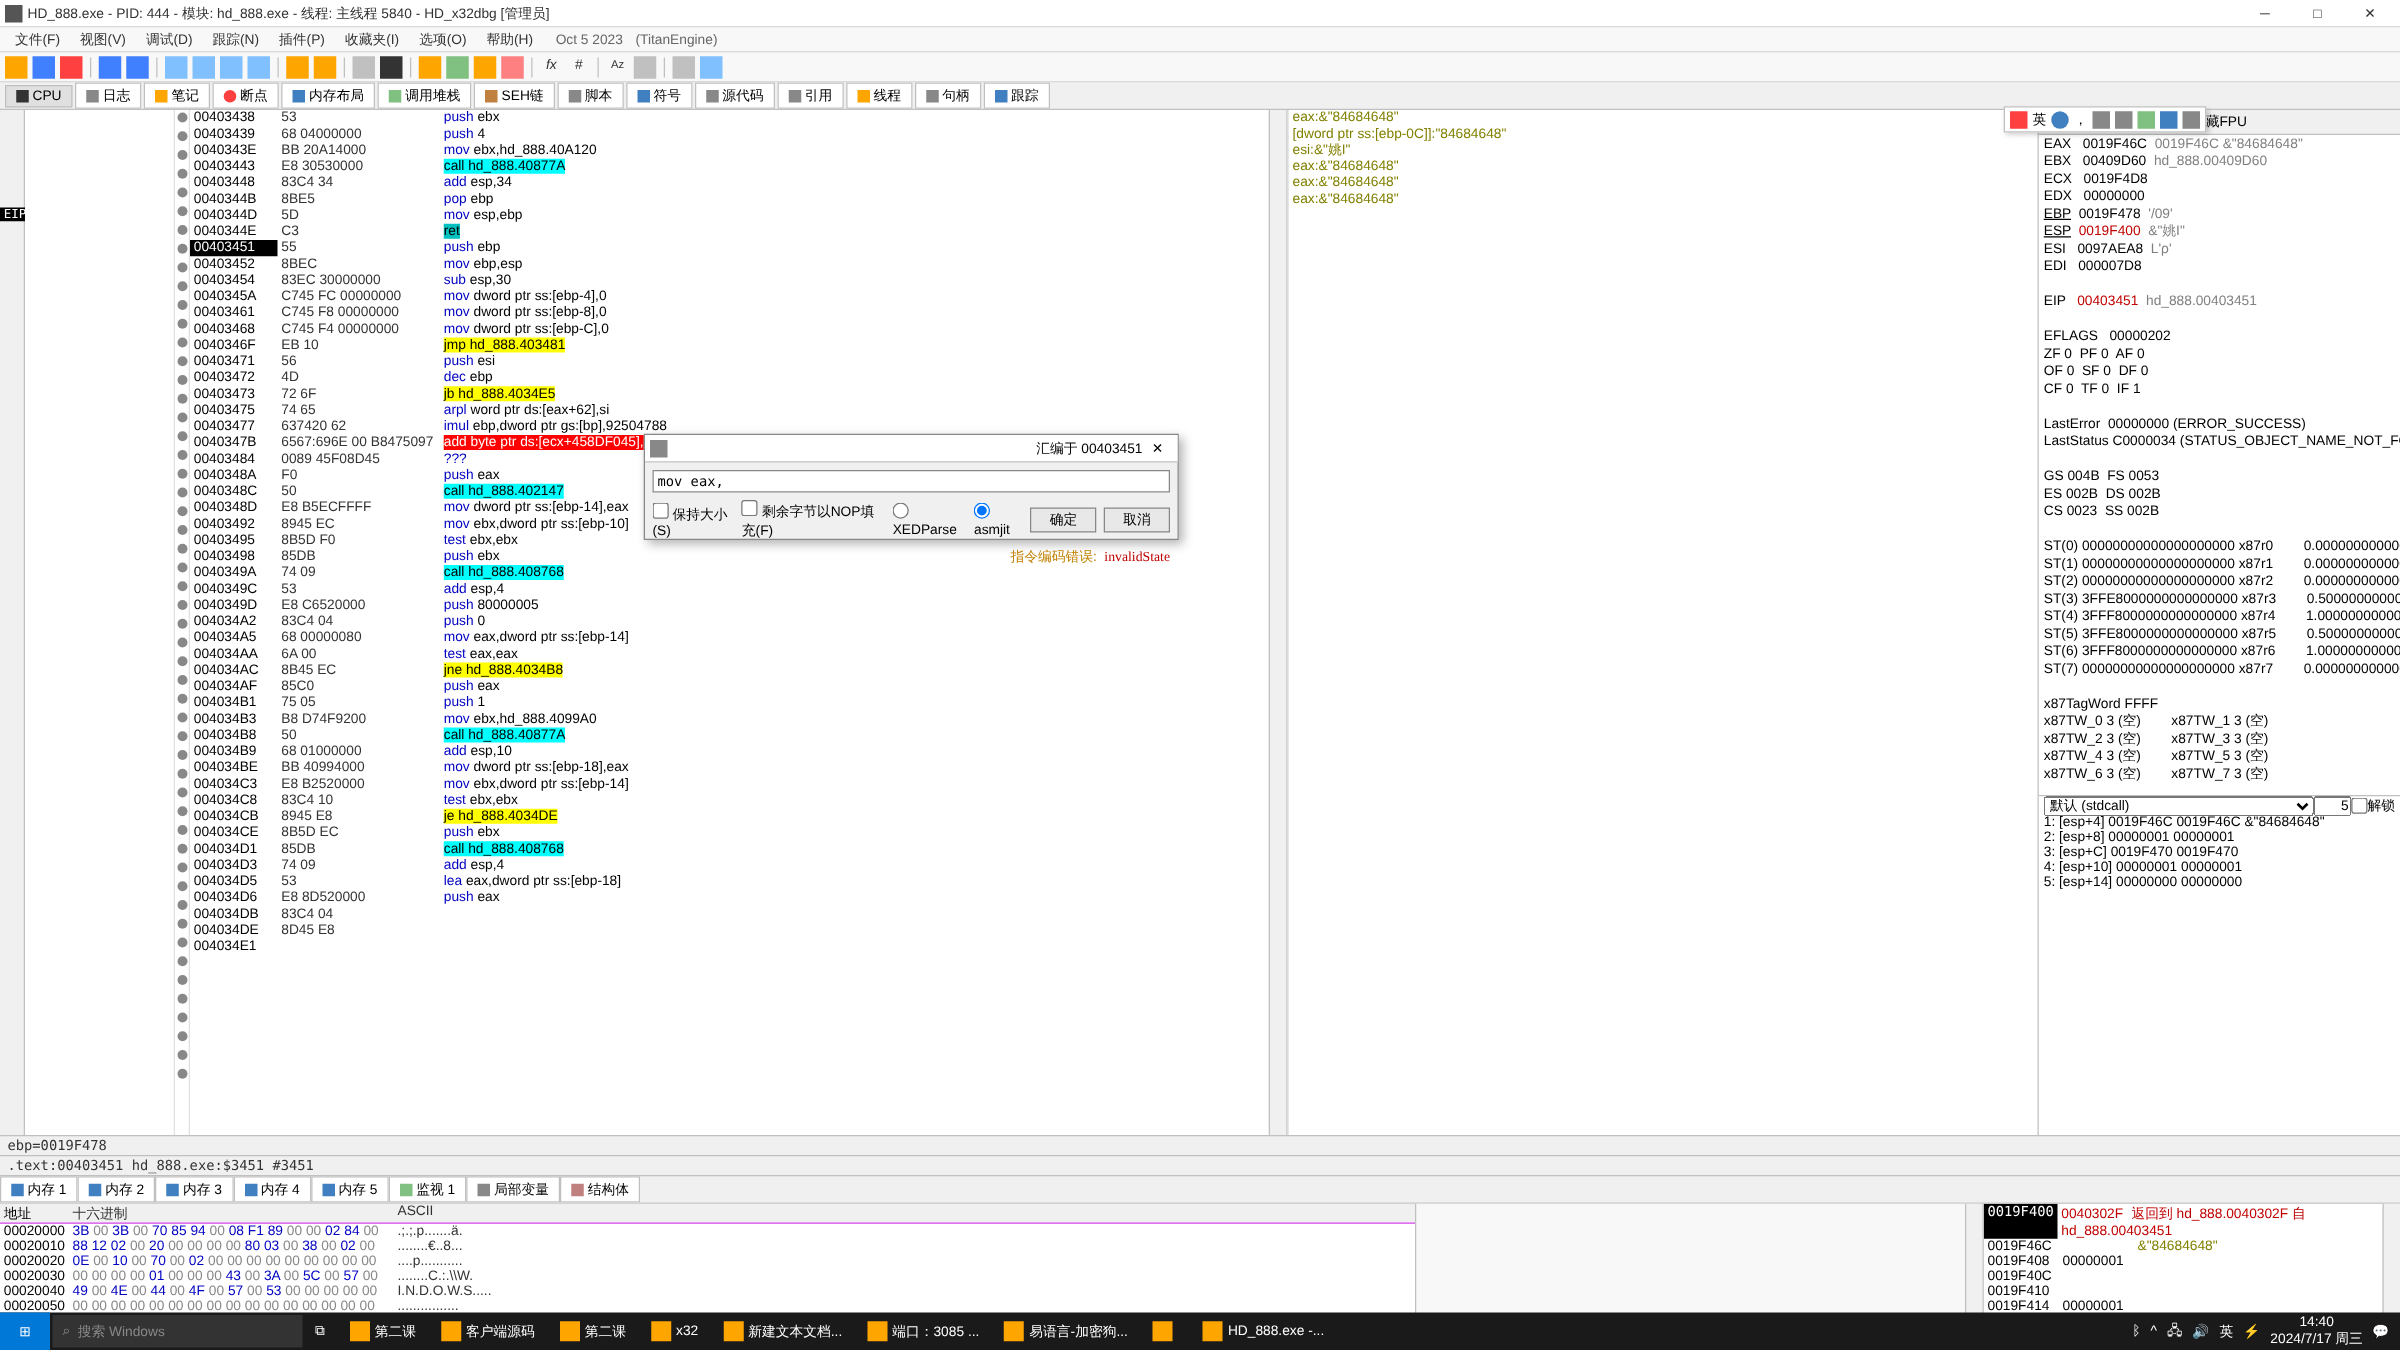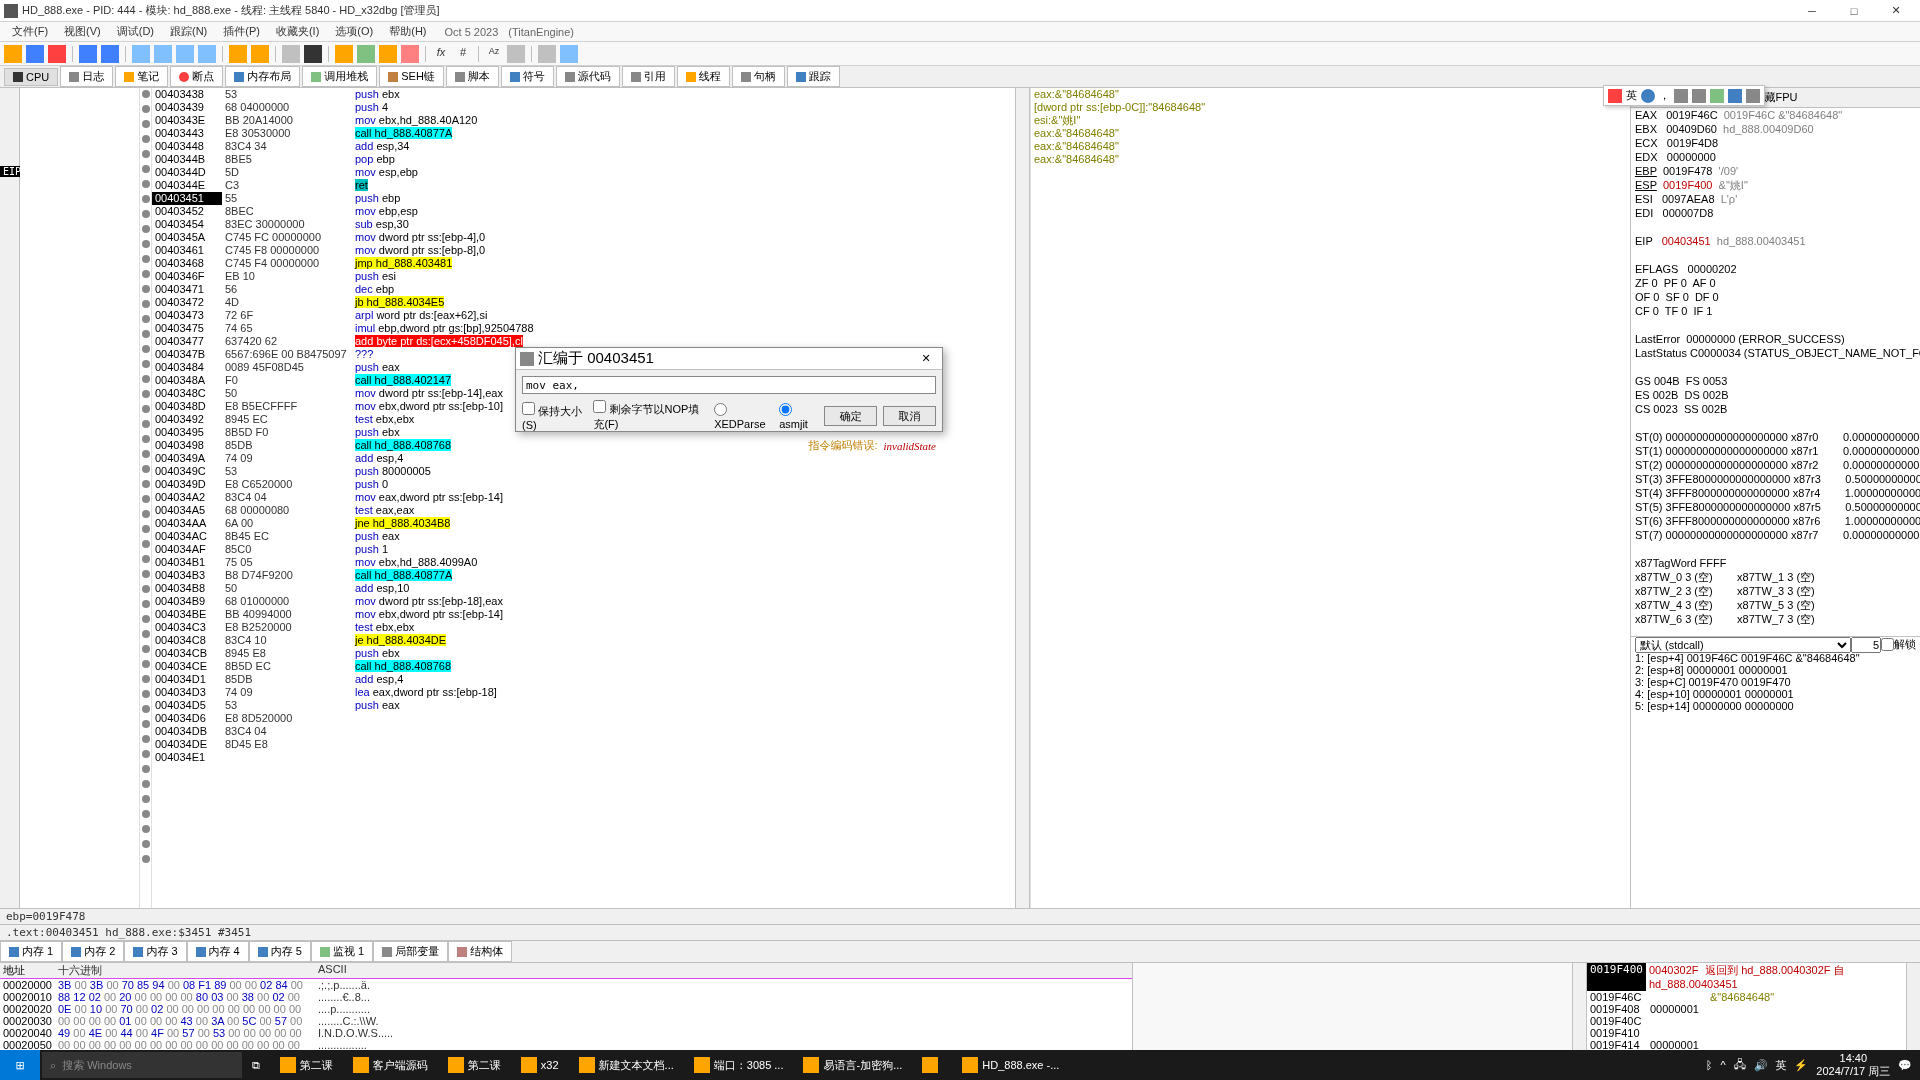--- a/index.html
+++ b/index.html
@@ -62,28 +62,28 @@
 .stackhdr{background:#000;color:#fff;padding:0 3px;font-family:Consolas,monospace;font-size:11px;}
 .taskbar{position:absolute;bottom:0;left:0;right:0;height:30px;background:#1a1a1a;display:flex;align-items:center;color:#fff;font-size:11px;}
 .taskbar .start{width:40px;height:30px;background:#0078d7;display:flex;align-items:center;justify-content:center;color:#fff;}
 .taskbar .search{width:200px;height:26px;background:#333;margin-left:2px;display:flex;align-items:center;padding:0 8px;color:#888;}
 .taskbar .task{padding:0 10px;height:30px;display:flex;align-items:center;gap:4px;color:#fff;}
 .taskbar .task .ticon{width:16px;height:16px;background:#ffa500;}
 .taskbar .tray{margin-left:auto;display:flex;align-items:center;gap:8px;padding:0 8px;}
 .taskbar .clock{text-align:center;line-height:13px;font-size:10px;}
 .dialog{position:absolute;left:515px;top:347px;width:428px;height:85px;background:#f0f0f0;border:1px solid #888;box-shadow:3px 3px 8px rgba(0,0,0,.3);}
 .dialog .dtitle{height:22px;background:#fff;display:flex;align-items:center;padding:0 4px;border-bottom:1px solid #c0c0c0;}
-.dialog .dtitle .txt{flex:1;font-size:15px;}
+.dialog .dtitle .txt{flex:1;font-size:11px;text-align:right;}
 .dialog .dclose{width:24px;height:18px;display:flex;align-items:center;justify-content:center;}
 .dialog .dbody{padding:6px;}
 .dialog .dinput{width:100%;height:18px;border:1px solid #888;background:#fff;padding:0 3px;font-family:Consolas,monospace;font-size:11px;}
 .dialog .drow2{display:flex;align-items:center;gap:6px;margin-top:6px;font-size:11px;}
 .dialog .dbtn{width:60px;height:20px;border:1px solid #888;background:#e8e8e8;text-align:center;line-height:18px;font-size:11px;}
 .dialog .derr{color:#c08000;margin-left:auto;}
-.dialog .derrval{color:#c00000;font-style:italic;font-family:cursive;}
+.dialog .derrval{color:#c00000;font-family:cursive;}
 .callconv{height:16px;background:#fff;border-top:1px solid #c0c0c0;display:flex;align-items:center;padding:0 4px;}
 .callrows{height:52px;background:#fff;font-family:Consolas,monospace;font-size:11px;padding:0 4px;line-height:12px;}
 .hexbyte{color:#0000c0;}
 .hexzero{color:#888;}
 .floatime{position:absolute;right:155px;top:85px;background:#fff;border:1px solid #c0c0c0;box-shadow:2px 2px 4px rgba(0,0,0,.2);padding:2px 4px;display:flex;gap:4px;align-items:center;}
 .floatime .imeicon{width:14px;height:14px;}
 .scrollv{width:14px;background:#f0f0f0;border-left:1px solid #c0c0c0;}
 </style>
 </head>
 <body>
@@ -482,20 +482,21 @@
         <div class="asm"><span class="asm-call">call hd_888.40877A</span></div>
         <div class="asm"><span class="asm-mnemonic">add</span> esp,34</div>
         <div class="asm"><span class="asm-mnemonic">pop</span> ebp</div>
         <div class="asm"><span class="asm-mnemonic">mov</span> esp,ebp</div>
         <div class="asm"><span class="asm-ret">ret</span></div>
         <div class="asm"><span class="asm-mnemonic">push</span> ebp</div>
         <div class="asm"><span class="asm-mnemonic">mov</span> ebp,esp</div>
         <div class="asm"><span class="asm-mnemonic">sub</span> esp,30</div>
         <div class="asm"><span class="asm-mnemonic">mov</span> dword ptr ss:[ebp-4],0</div>
         <div class="asm"><span class="asm-mnemonic">mov</span> dword ptr ss:[ebp-8],0</div>
+        <div class="asm"><span class="asm-mnemonic">mov</span> dword ptr ss:[ebp-C],0</div>
         <div class="asm"><span class="asm-jmp">jmp hd_888.403481</span></div>
         <div class="asm"><span class="asm-mnemonic">push</span> esi</div>
         <div class="asm"><span class="asm-mnemonic">dec</span> ebp</div>
         <div class="asm"><span class="asm-jmp">jb hd_888.4034E5</span></div>
         <div class="asm"><span class="asm-mnemonic">arpl</span> word ptr ds:[eax+62],si</div>
         <div class="asm"><span class="asm-mnemonic">imul</span> ebp,dword ptr gs:[bp],92504788</div>
         <div class="asm"><span class="asm-red">add byte ptr ds:[ecx+458DF045],cl</span></div>
         <div class="asm"><span class="asm-mnemonic">???</span> </div>
         <div class="asm"><span class="asm-mnemonic">push</span> eax</div>
         <div class="asm"><span class="asm-call">call hd_888.402147</span></div>

